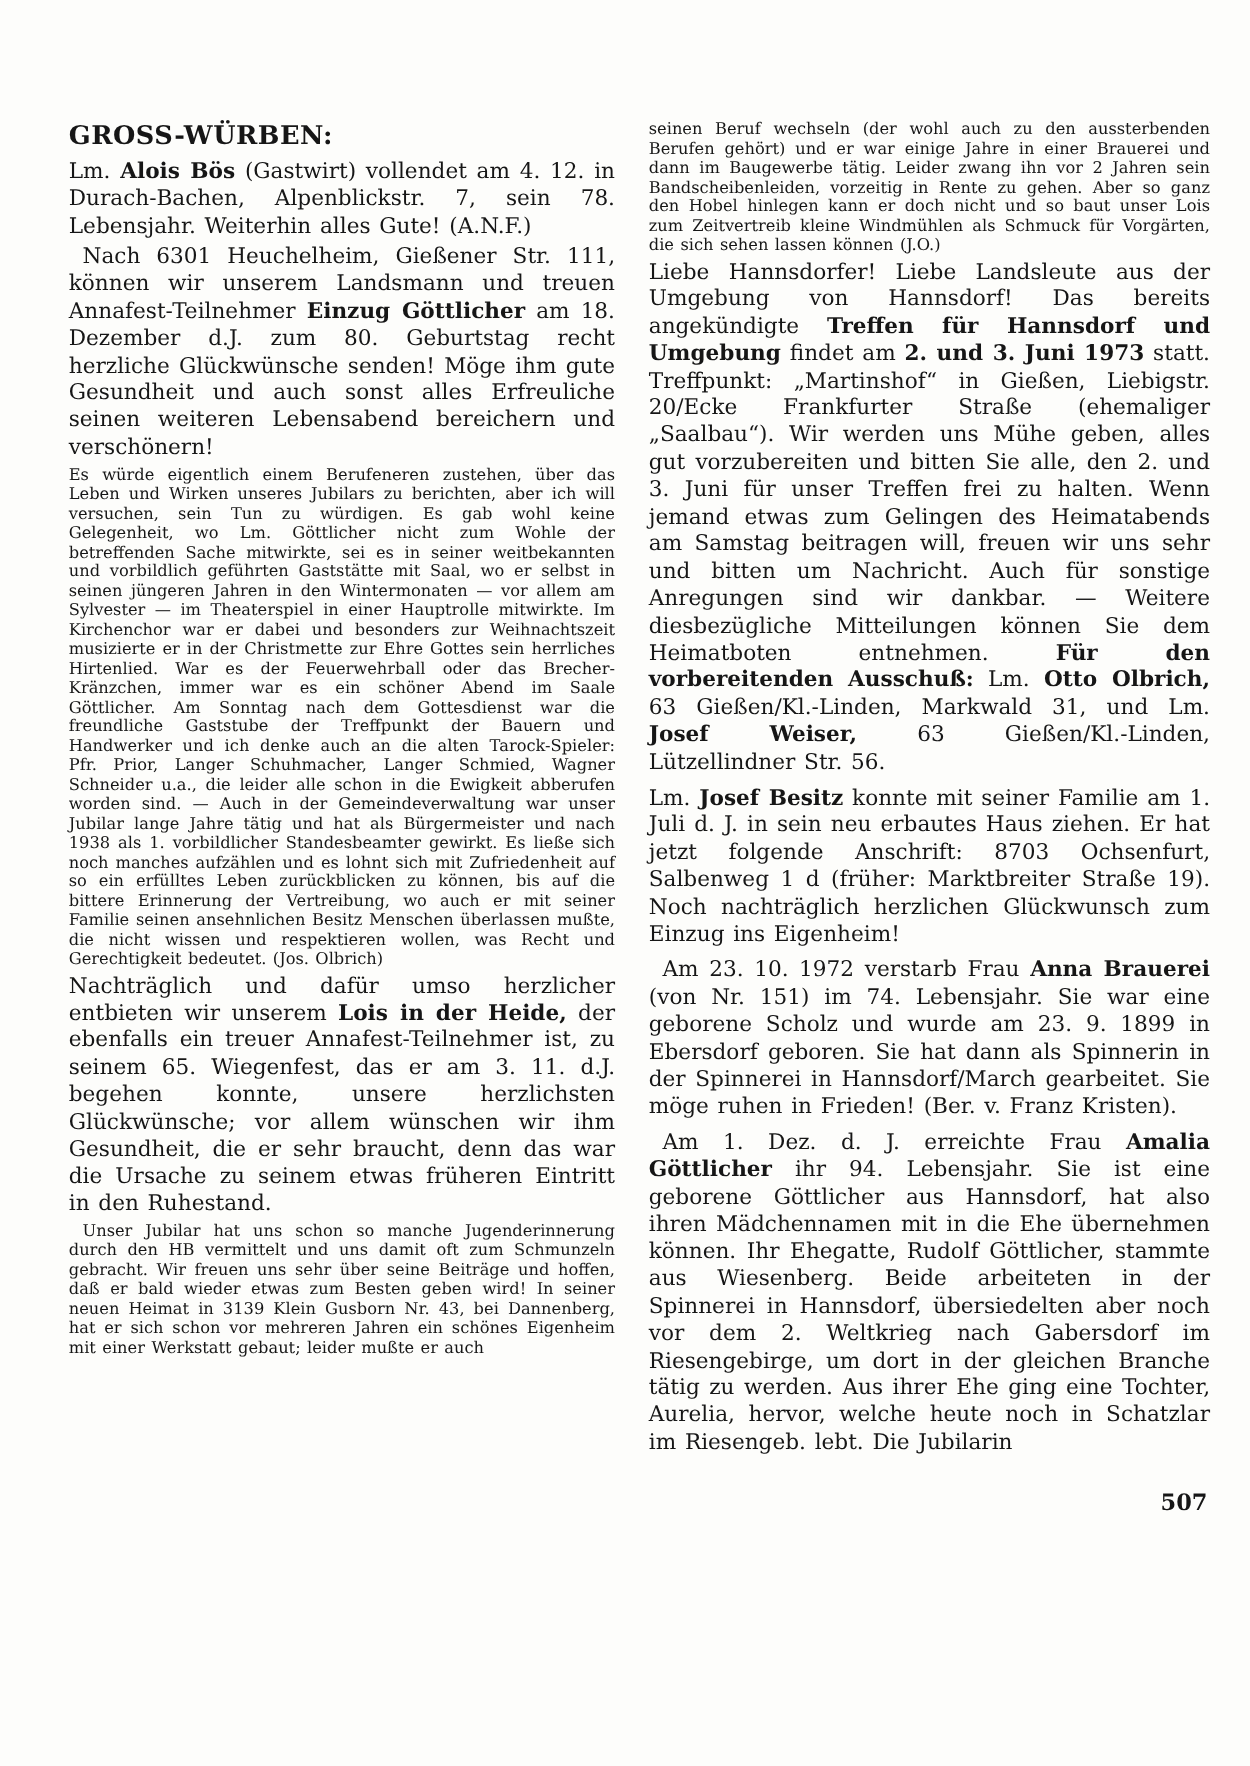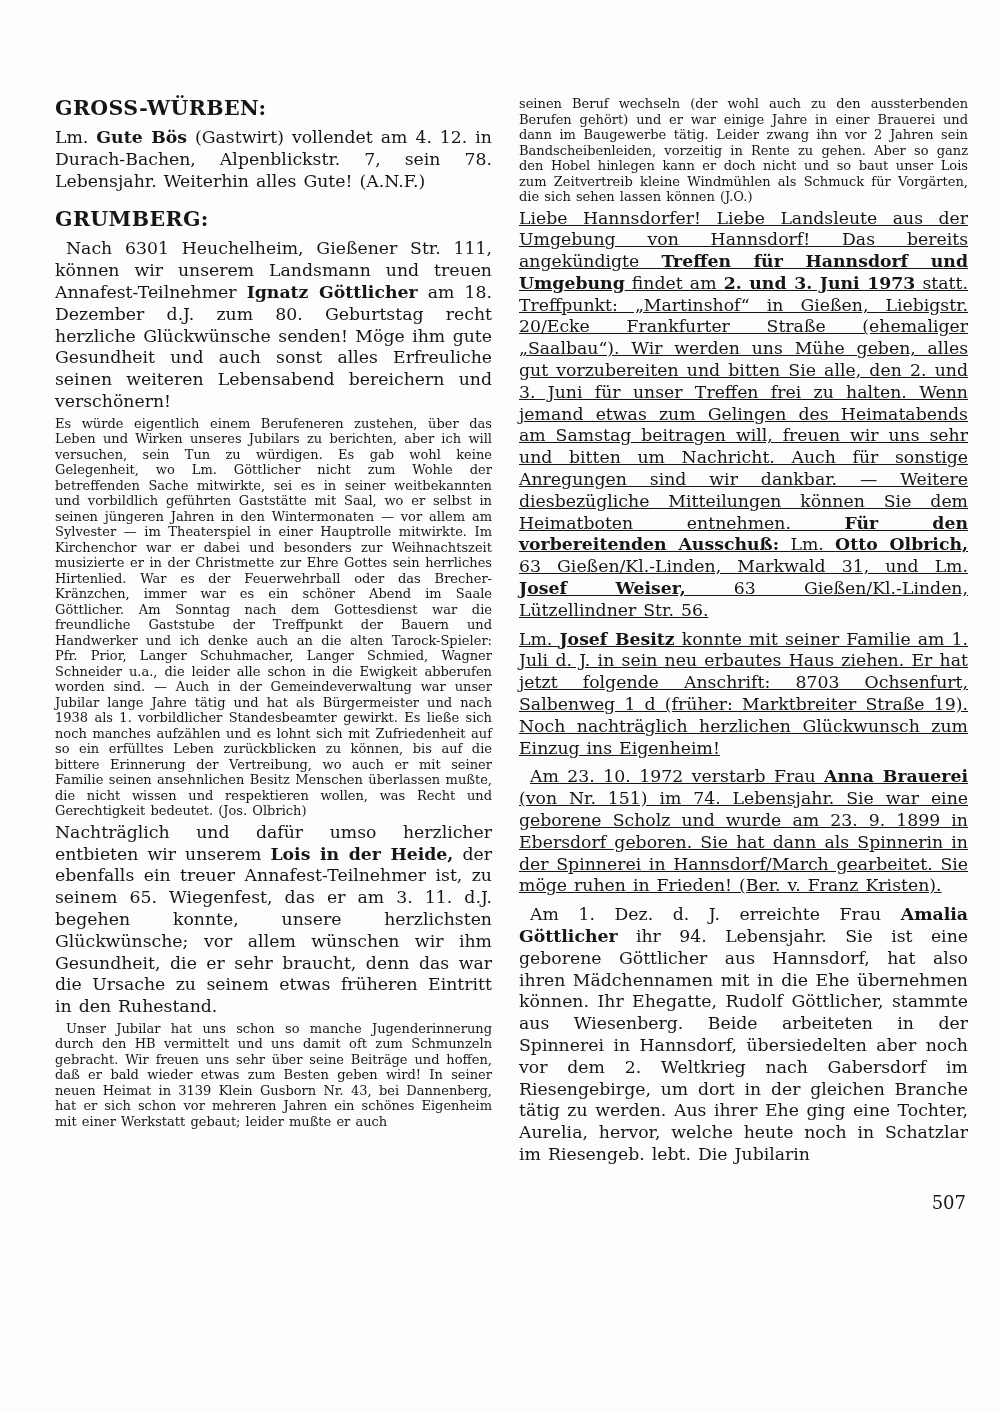--- a/index.html
+++ b/index.html
@@ -36,51 +36,50 @@
     font-weight: bold;
     letter-spacing: 0.4px;
     margin: 15px 0 7px 0;
   }
   .heading:first-child { margin-top: 0; }
   .para {
     margin: 0 0 3px 0;
     text-align: justify;
     text-justify: inter-word;
   }
-  .para.gap-after { margin-bottom: 7px; text-decoration: underline; }
+  .para.gap-after { margin-bottom: 7px; }
   .para.large {
     font-size: 17.3px;
     line-height: 21.8px;
     word-spacing: 1.5px;
   }
   .para.small {
     font-size: 13px;
     line-height: 15.5px;
     word-spacing: 1px;
   }
   .para.indent { text-indent: 11px; }
   .para strong { font-weight: bold; }
   .page-number {
     text-align: right;
-    font-weight: normal;
+    font-weight: bold;
     font-size: 18px;
     margin-top: 26px;
     padding-right: 2px;
   }
 </style>
 </head>
 <body>
 
 <div class="page">
   <div class="columns">
     <div class="col col-left" id="col-left">
         <h2 class="heading">GROSS-WÜRBEN:</h2>
-        <p class="para large">Lm. <strong>Gute Bös</strong> (Gastwirt) vollendet am 4. 12. in Durach-Bachen, Alpenblickstr. 7, sein 78. Lebensjahr. Weiterhin alles Gute! (A.N.F.)</p>
-        <h2 class="heading">GRUMBERG:</h2>
-        <p class="para large indent">Nach 6301 Heuchelheim, Gießener Str. 111, können wir unserem Landsmann und treuen Annafest-Teilnehmer <strong>Ignatz Göttlicher</strong> am 18. Dezember d.J. zum 80. Geburtstag recht herzliche Glückwünsche senden! Möge ihm gute Gesundheit und auch sonst alles Erfreuliche seinen weiteren Lebensabend bereichern und verschönern!</p>
+        <p class="para large">Lm. <strong>Alois Bös</strong> (Gastwirt) vollendet am 4. 12. in Durach-Bachen, Alpenblickstr. 7, sein 78. Lebensjahr. Weiterhin alles Gute! (A.N.F.)</p>
+        <p class="para large indent">Nach 6301 Heuchelheim, Gießener Str. 111, können wir unserem Landsmann und treuen Annafest-Teilnehmer <strong>Einzug Göttlicher</strong> am 18. Dezember d.J. zum 80. Geburtstag recht herzliche Glückwünsche senden! Möge ihm gute Gesundheit und auch sonst alles Erfreuliche seinen weiteren Lebensabend bereichern und verschönern!</p>
         <p class="para small">Es würde eigentlich einem Berufeneren zustehen, über das Leben und Wirken unseres Jubilars zu berichten, aber ich will versuchen, sein Tun zu würdigen. Es gab wohl keine Gelegenheit, wo Lm. Göttlicher nicht zum Wohle der betreffenden Sache mitwirkte, sei es in seiner weitbekannten und vorbildlich geführten Gaststätte mit Saal, wo er selbst in seinen jüngeren Jahren in den Wintermonaten — vor allem am Sylvester — im Theaterspiel in einer Hauptrolle mitwirkte. Im Kirchenchor war er dabei und besonders zur Weihnachtszeit musizierte er in der Christmette zur Ehre Gottes sein herrliches Hirtenlied. War es der Feuerwehrball oder das Brecher-Kränzchen, immer war es ein schöner Abend im Saale Göttlicher. Am Sonntag nach dem Gottesdienst war die freundliche Gaststube der Treffpunkt der Bauern und Handwerker und ich denke auch an die alten Tarock-Spieler: Pfr. Prior, Langer Schuhmacher, Langer Schmied, Wagner Schneider u.a., die leider alle schon in die Ewigkeit abberufen worden sind. — Auch in der Gemeindeverwaltung war unser Jubilar lange Jahre tätig und hat als Bürgermeister und nach 1938 als 1. vorbildlicher Standesbeamter gewirkt. Es ließe sich noch manches aufzählen und es lohnt sich mit Zufriedenheit auf so ein erfülltes Leben zurückblicken zu können, bis auf die bittere Erinnerung der Vertreibung, wo auch er mit seiner Familie seinen ansehnlichen Besitz Menschen überlassen mußte, die nicht wissen und respektieren wollen, was Recht und Gerechtigkeit bedeutet. (Jos. Olbrich)</p>
         <p class="para large">Nachträglich und dafür umso herzlicher entbieten wir unserem <strong>Lois in der Heide,</strong> der ebenfalls ein treuer Annafest-Teilnehmer ist, zu seinem 65. Wiegenfest, das er am 3. 11. d.J. begehen konnte, unsere herzlichsten Glückwünsche; vor allem wünschen wir ihm Gesundheit, die er sehr braucht, denn das war die Ursache zu seinem etwas früheren Eintritt in den Ruhestand.</p>
         <p class="para small indent">Unser Jubilar hat uns schon so manche Jugenderinnerung durch den HB vermittelt und uns damit oft zum Schmunzeln gebracht. Wir freuen uns sehr über seine Beiträge und hoffen, daß er bald wieder etwas zum Besten geben wird! In seiner neuen Heimat in 3139 Klein Gusborn Nr. 43, bei Dannenberg, hat er sich schon vor mehreren Jahren ein schönes Eigenheim mit einer Werkstatt gebaut; leider mußte er auch</p>
       </div>
     <div class="col col-right" id="col-right">
 
     <p class="para small">seinen Beruf wechseln (der wohl auch zu den aussterbenden Berufen gehört) und er war einige Jahre in einer Brauerei und dann im Baugewerbe tätig. Leider zwang ihn vor 2 Jahren sein Bandscheibenleiden, vorzeitig in Rente zu gehen. Aber so ganz den Hobel hinlegen kann er doch nicht und so baut unser Lois zum Zeitvertreib kleine Windmühlen als Schmuck für Vorgärten, die sich sehen lassen können (J.O.)</p>
         <p class="para large gap-after">Liebe Hannsdorfer! Liebe Landsleute aus der Umgebung von Hannsdorf! Das bereits angekündigte <strong>Treffen für Hannsdorf und Umgebung</strong> findet am <strong>2. und 3. Juni 1973</strong> statt. Treffpunkt: „Martinshof“ in Gießen, Liebigstr. 20/Ecke Frankfurter Straße (ehemaliger „Saalbau“). Wir werden uns Mühe geben, alles gut vorzubereiten und bitten Sie alle, den 2. und 3. Juni für unser Treffen frei zu halten. Wenn jemand etwas zum Gelingen des Heimatabends am Samstag beitragen will, freuen wir uns sehr und bitten um Nachricht. Auch für sonstige Anregungen sind wir dankbar. — Weitere diesbezügliche Mitteilungen können Sie dem Heimatboten entnehmen. <strong>Für den vorbereitenden Ausschuß:</strong> Lm. <strong>Otto Olbrich,</strong> 63 Gießen/Kl.-Linden, Markwald 31, und Lm. <strong>Josef Weiser,</strong> 63 Gießen/Kl.-Linden, Lützellindner Str. 56.</p>
         <p class="para large gap-after">Lm. <strong>Josef Besitz</strong> konnte mit seiner Familie am 1. Juli d. J. in sein neu erbautes Haus ziehen. Er hat jetzt folgende Anschrift: 8703 Ochsenfurt, Salbenweg 1 d (früher: Marktbreiter Straße 19). Noch nachträglich herzlichen Glückwunsch zum Einzug ins Eigenheim!</p>
         <p class="para large indent gap-after">Am 23. 10. 1972 verstarb Frau <strong>Anna Brauerei</strong> (von Nr. 151) im 74. Lebensjahr. Sie war eine geborene Scholz und wurde am 23. 9. 1899 in Ebersdorf geboren. Sie hat dann als Spinnerin in der Spinnerei in Hannsdorf/March gearbeitet. Sie möge ruhen in Frieden! (Ber. v. Franz Kristen).</p>

